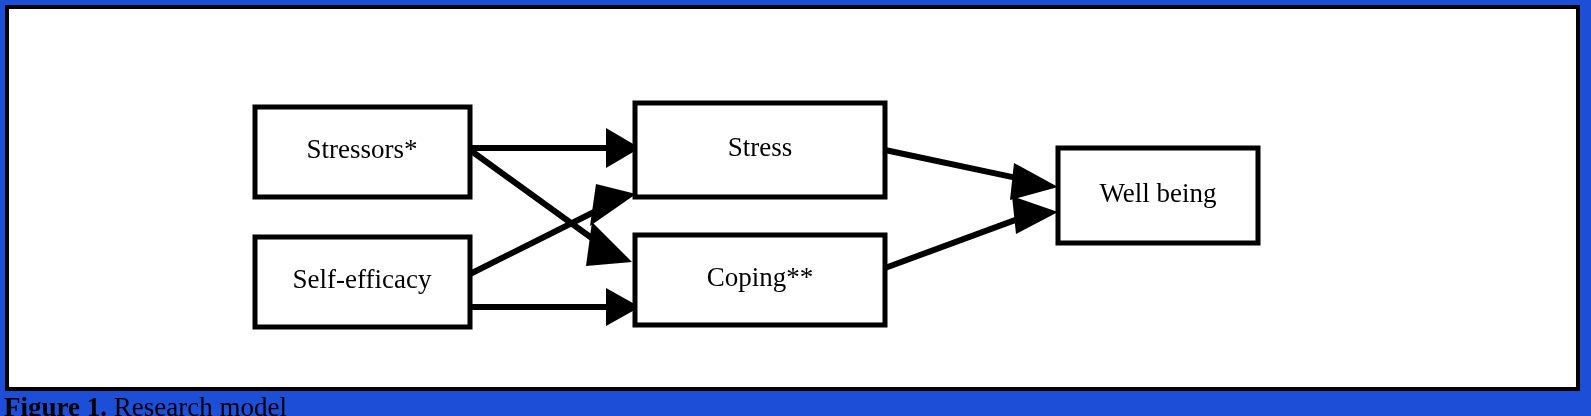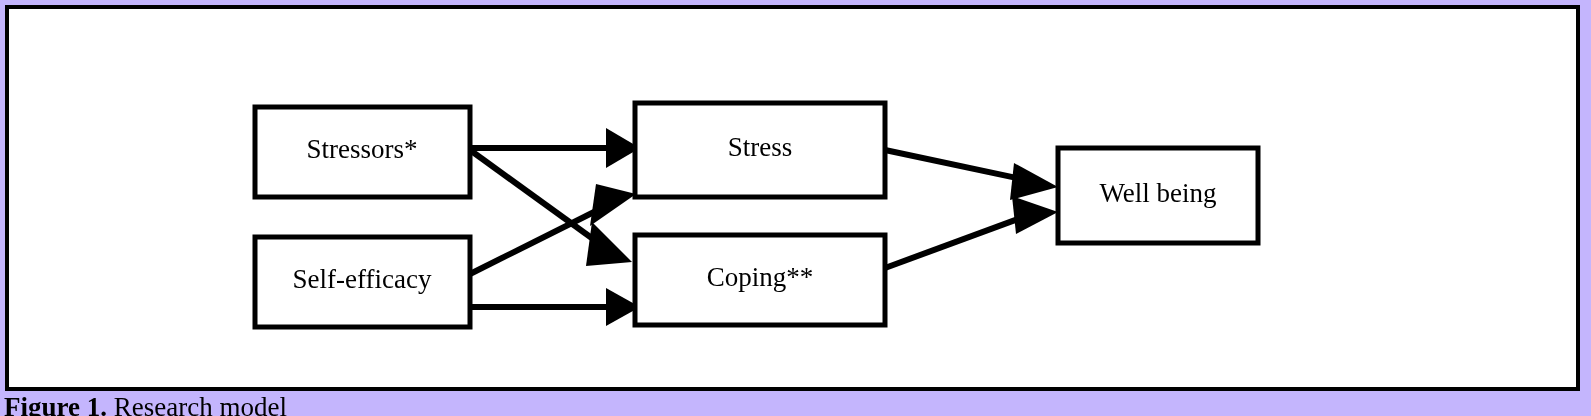--- a/index.html
+++ b/index.html
@@ -8,21 +8,21 @@
     background: #ffffff;
   }
   body {
     font-family: "Liberation Serif", "DejaVu Serif", serif;
   }
   #page {
     position: relative;
     width: 1591px;
     height: 416px;
     overflow: hidden;
-    background: #c4b5fd;
+    background: #1d4ed8;
   }
   
   #figure-frame {
     position: absolute;
     left: 5px;
     top: 5px;
     width: 1575px;
     height: 386px;
     border: 4px solid #000000;
     box-sizing: border-box;

